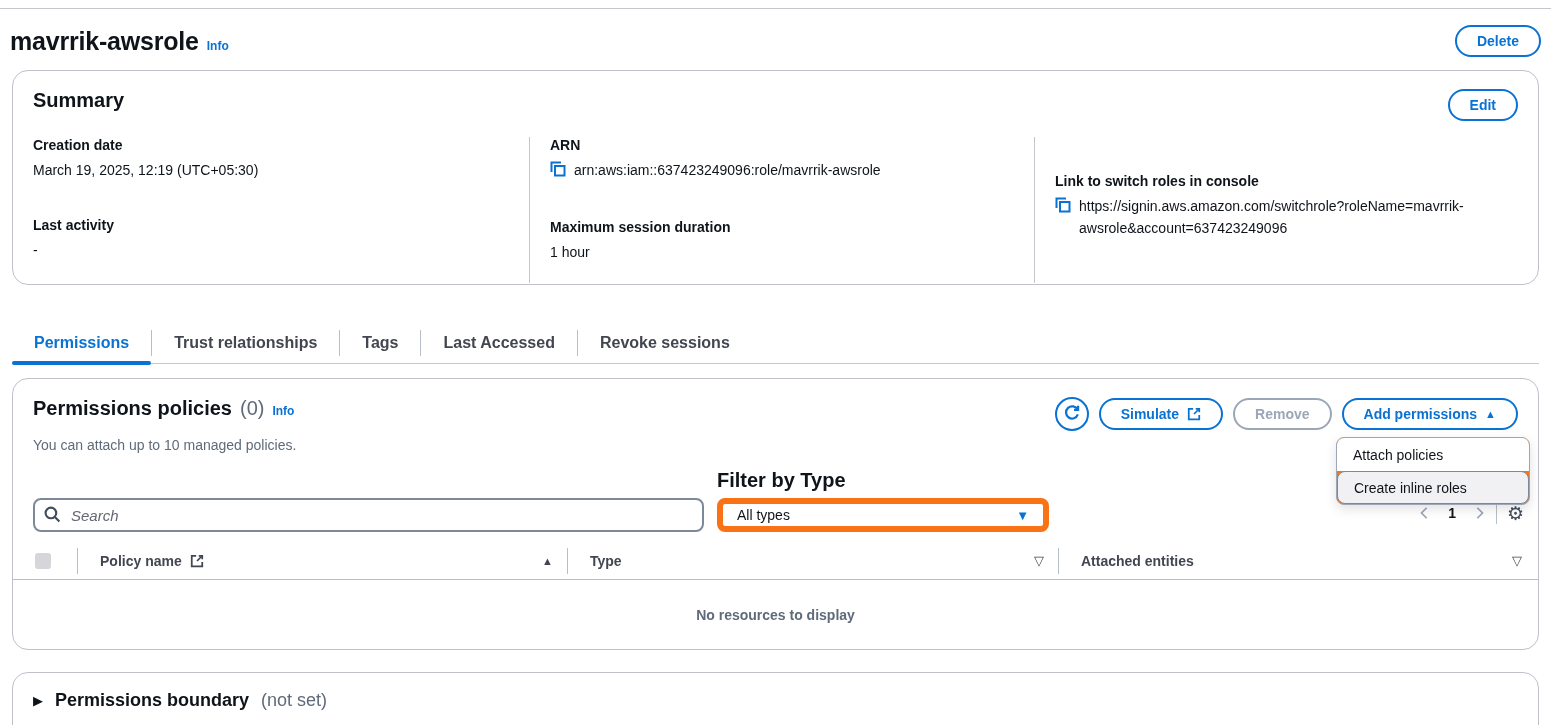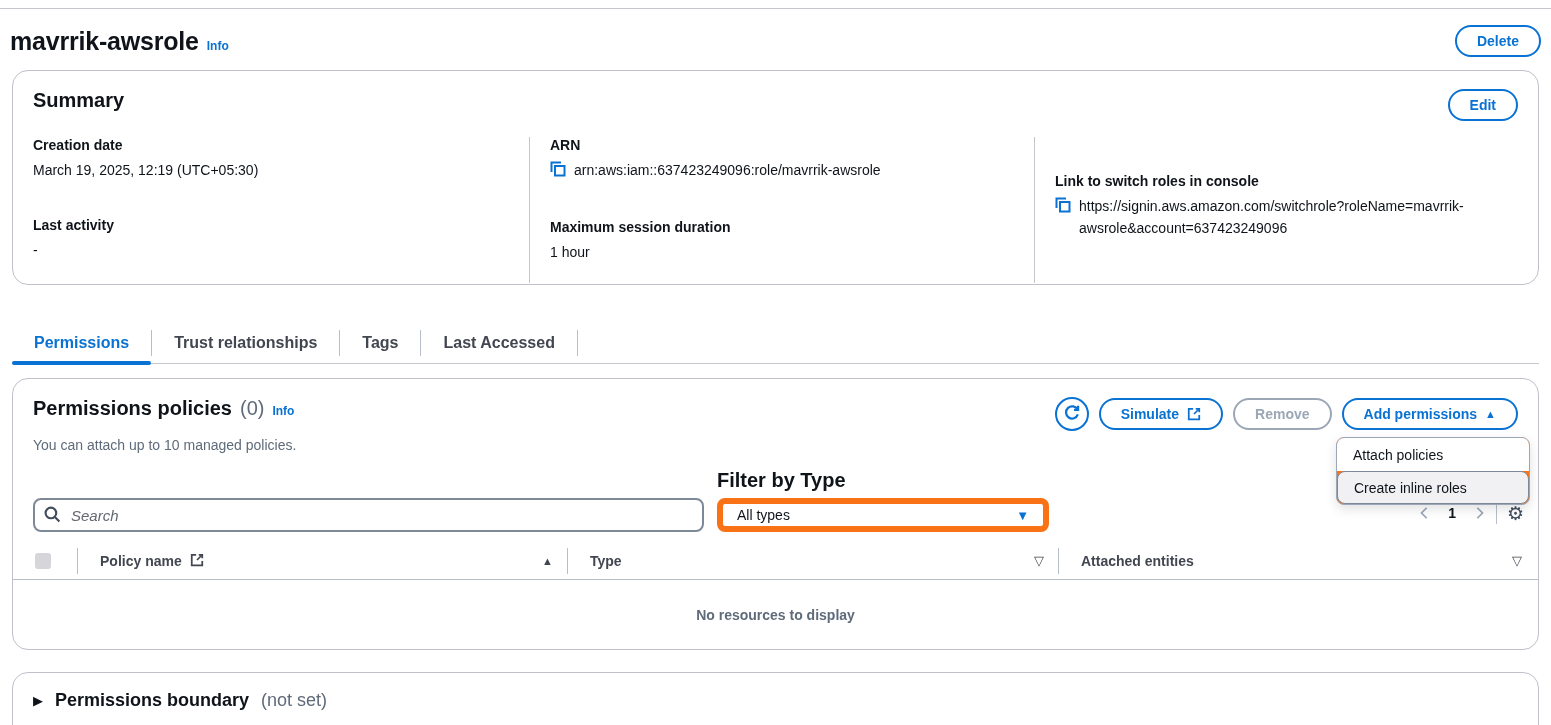--- a/index.html
+++ b/index.html
@@ -79,21 +79,21 @@
   
   .thead { display:flex; align-items:center; height:38px; margin-top:10px;
     border-bottom:1px solid #b6bec9; font-size:14px; font-weight:700; color:#424650; }
   .vdiv { width:1px; height:26px; background:#b6bec9; flex:0 0 auto; }
   .th { display:flex; align-items:center; padding:0 14px 0 22px; }
   .th-check { width:64px; padding:0 0 0 22px; display:flex; align-items:center; }
   .checkbox { width:16px; height:16px; background:#d5d5da; border-radius:3px; cursor:pointer; }
   .th-name { width:489px; }
   .th-type { width:490px; }
   .th-attached { flex:1; padding-right:16px; }
-  .th-label-wrap { display:flex; gap:8px; }
+  .th-label-wrap { display:flex; align-items:center; gap:8px; }
   .sort-asc { margin-left:auto; font-size:11px; color:#424650; cursor:pointer; }
   .sort-none { margin-left:auto; font-size:13px; color:#424650; cursor:pointer; }
   .ext-icon { color:#424650; display:flex; cursor:pointer; }
 
   .empty-row { height:70px; display:flex; align-items:center; justify-content:center; }
   .empty-msg { font-size:14px; font-weight:700; color:#5f6b7a; }
 
   
   .dropdown { position:absolute; top:437px; left:1336px; width:194px; z-index:20;
     background:#f97316; border:1px solid #9ba7b6; border-radius:8px;
@@ -175,20 +175,21 @@
 
 <nav class="tabs">
   <div class="tab active">Permissions</div>
   <div class="tab-sep"></div>
   <div class="tab">Trust relationships</div>
   <div class="tab-sep"></div>
   <div class="tab">Tags</div>
   <div class="tab-sep"></div>
   <div class="tab">Last Accessed</div>
   <div class="tab-sep"></div>
+  <div class="tab">Revoke sessions</div>
 </nav>
 
 <section class="card policies-card">
   <div class="card-head">
     <div>
       <div class="pol-title-row">
         <h2 class="card-title">Permissions policies</h2>
         <span class="pol-count">(0)</span>
         <span class="info-link">Info</span>
       </div>

